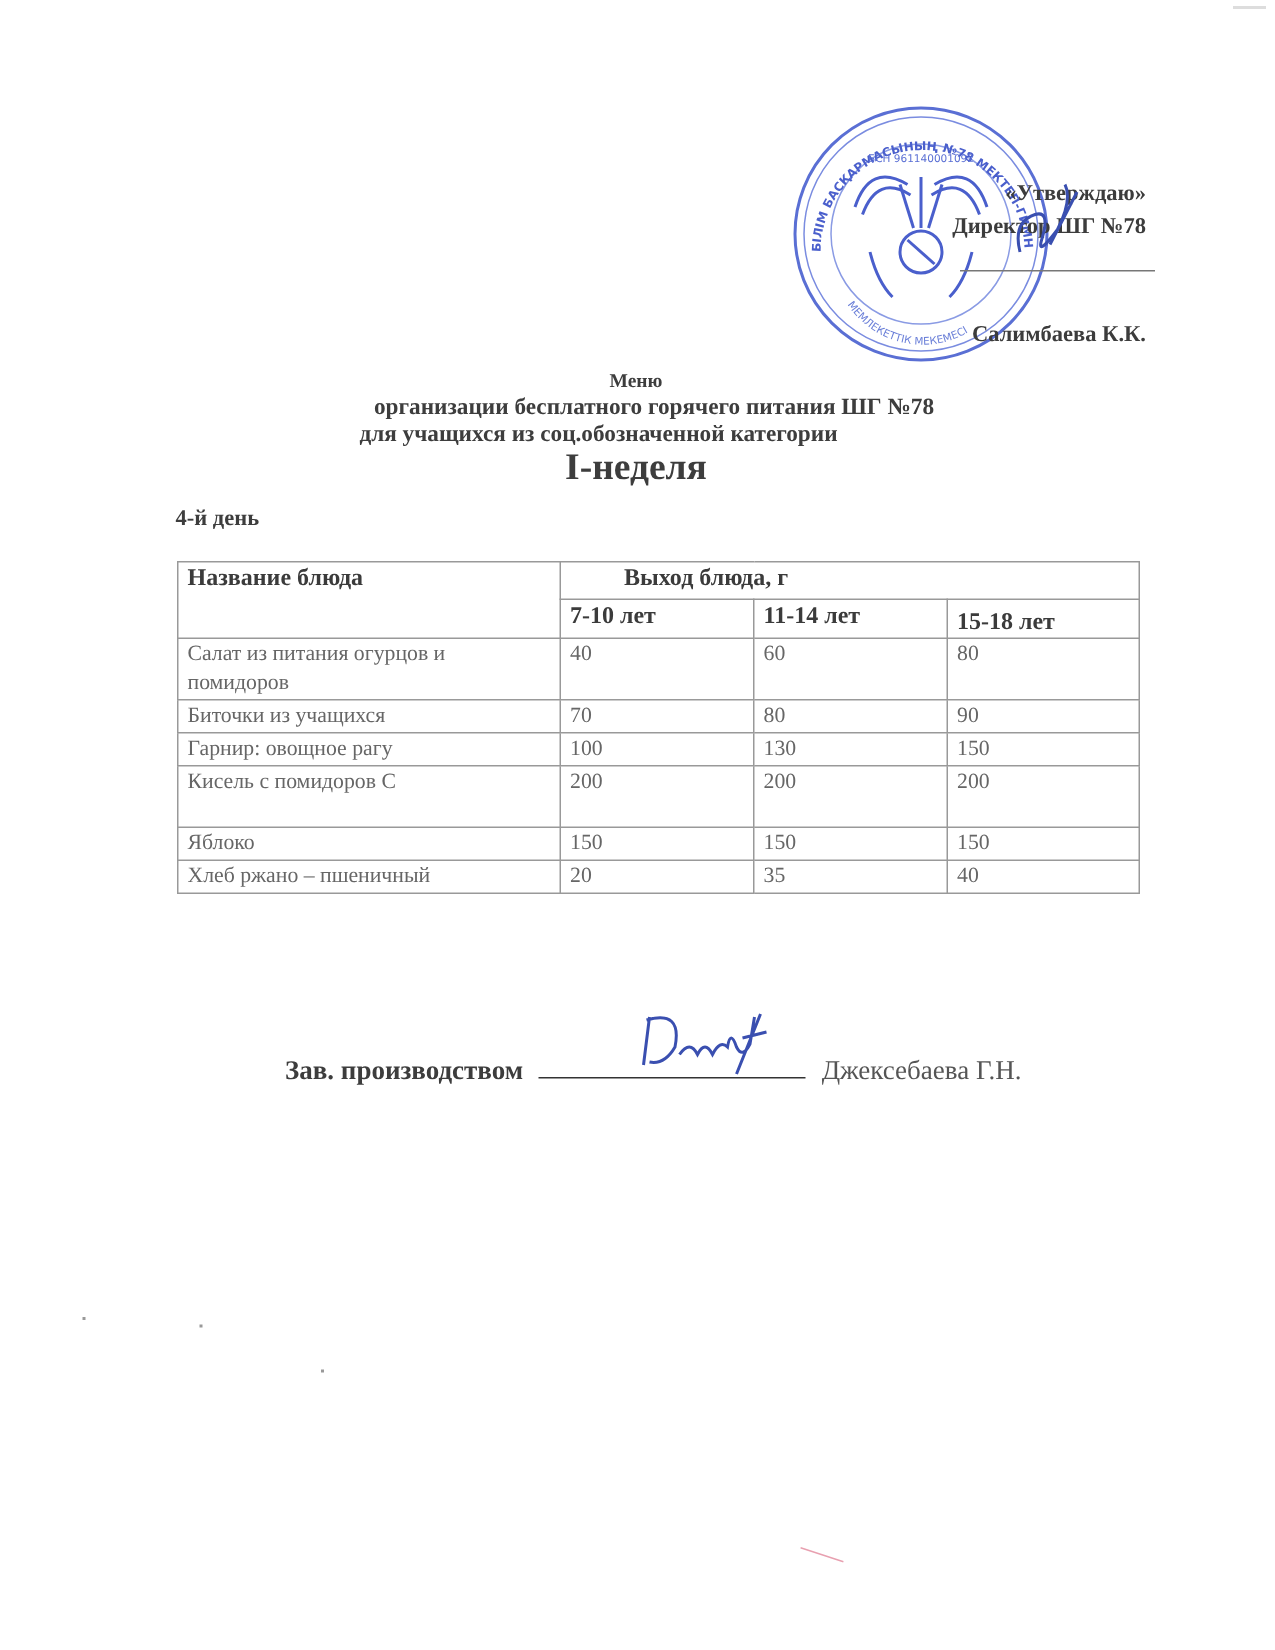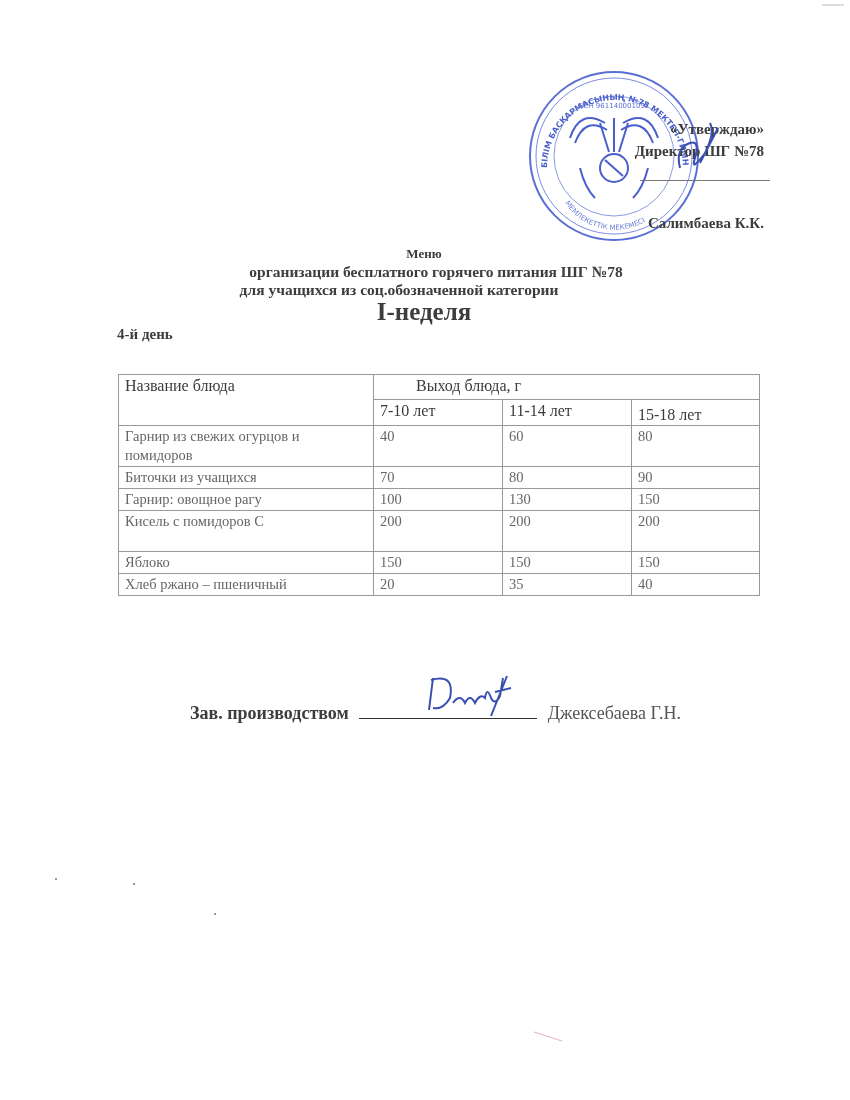--- a/index.html
+++ b/index.html
@@ -7,24 +7,24 @@
          font-family:"Liberation Serif","DejaVu Serif",serif; color:#3a3a3a; }
   .abs { position:absolute; }
   .approve { right:86px; text-align:right; font-size:15px; font-weight:bold; color:#3c3c3c; line-height:22px; }
   .approve-line { left:640px; width:130px; top:180px; border-top:1px solid #777; }
   .stamp { left:525px; top:68px; width:178px; height:175px; }
   .title { left:0; width:848px; text-align:center; font-weight:bold; color:#3d3d3d; }
   .t1 { top:246px; font-size:13px; }
   .t2 { top:263px; font-size:15.5px; left:12px; }
   .t3 { top:281px; font-size:15.5px; left:-25px; }
   .t4 { top:298px; font-size:25px; left:0; }
-  .day { left:117px; top:326px; font-size:15px; font-weight:bold; color:#3d3d3d; }
+  .day { left:117px; top:338px; font-size:15px; font-weight:bold; color:#3d3d3d; }
   table.menu { position:absolute; left:118px; top:374px; width:642px; border-collapse:collapse; }
   table.menu td { border:1px solid #999; padding:1px 6px; vertical-align:top; font-size:14.5px; color:#666; line-height:19px; }
-  table.menu td.h { font-weight:normal; font-size:16px; color:#3b3b3b;margin-top:40px; }
+  table.menu td.h { font-weight:bold; font-size:16px; color:#3b3b3b;margin-top:40px; }
   .sig { left:190px; top:703px; font-size:18px; font-weight:bold; color:#3d3d3d; }
   .sig-line { display:inline-block; width:178px; border-bottom:1px solid #333; margin:0 6px; height:12px; }
   .signame { font-weight:normal; color:#555; }
   .speck { background:#999; width:2px; height:2px; }
 </style>
 </head>
 <body>
 
 <svg class="abs stamp" viewBox="0 0 178 175">
   <defs>
@@ -81,21 +81,21 @@
       <tr>
     <td class="h" rowspan="2" style="height:46px;">Название блюда</td>
     <td class="h" colspan="3" style="padding-left:42px;height:22px;">Выход блюда, г</td>
   </tr>
   <tr>
     <td class="h">7-10 лет</td>
     <td class="h">11-14 лет</td>
     <td class="h" style="padding-top:5px;">15-18 лет</td>
   </tr>
   <tr>
-    <td style="height:38px;">Гарнир из свежих огурцов и помидоров</td>
+    <td style="height:38px;">Салат из питания огурцов и помидоров</td>
     <td>40</td>
     <td>60</td>
     <td>80</td>
   </tr>
   <tr>
     <td>Биточки из учащихся</td>
     <td>70</td>
     <td>80</td>
     <td>90</td>
   </tr>

